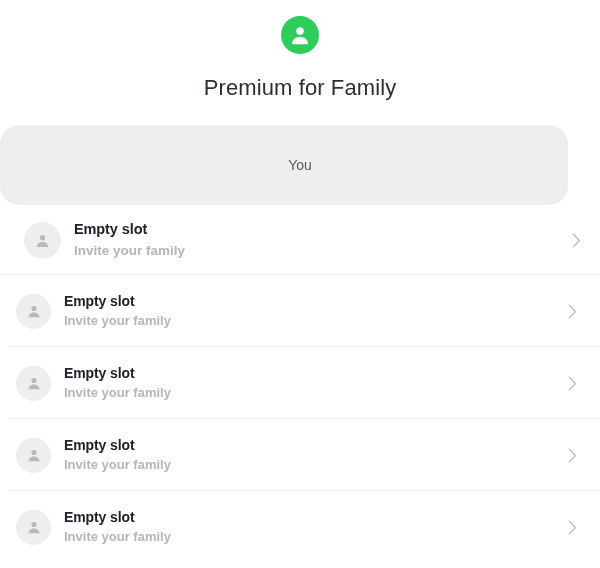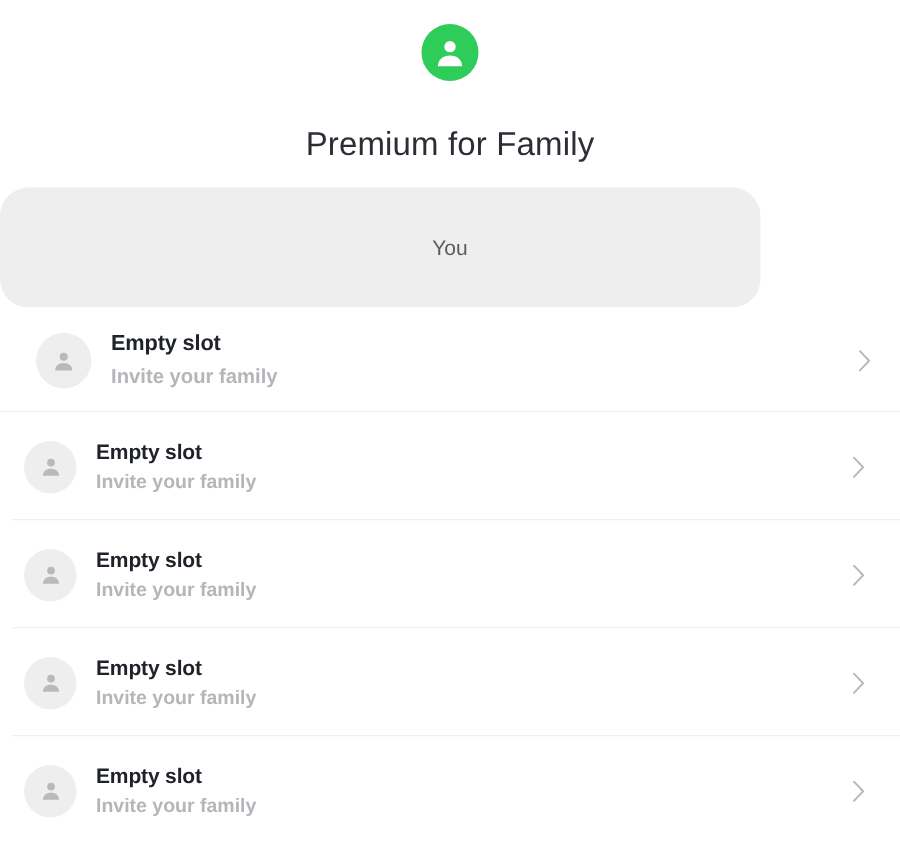--- a/index.html
+++ b/index.html
@@ -32,33 +32,33 @@
     border-radius: 50%;
     background: #2ecc58;
     display: flex;
     align-items: center;
     justify-content: center;
   }
   .brand-avatar svg { display: block; }
   .page-title {
     position: absolute;
     left: 0;
-    top: 82px;
+    top: 74px;
     width: 600px;
     text-align: center;
     font-size: 22px;
     line-height: 28px;
     font-weight: 400;
     color: #2b2e35;
     letter-spacing: 0.1px;
   }
 
   
   .section-band {
-    width: 507px;
+    width: 568px;
     height: 80px;
     background: #eeeeee;
     position: relative;
     border-radius: 19px;
   }
   .section-band-label {
     position: absolute;
     left: 0;
     top: 0;
     width: 600px;

